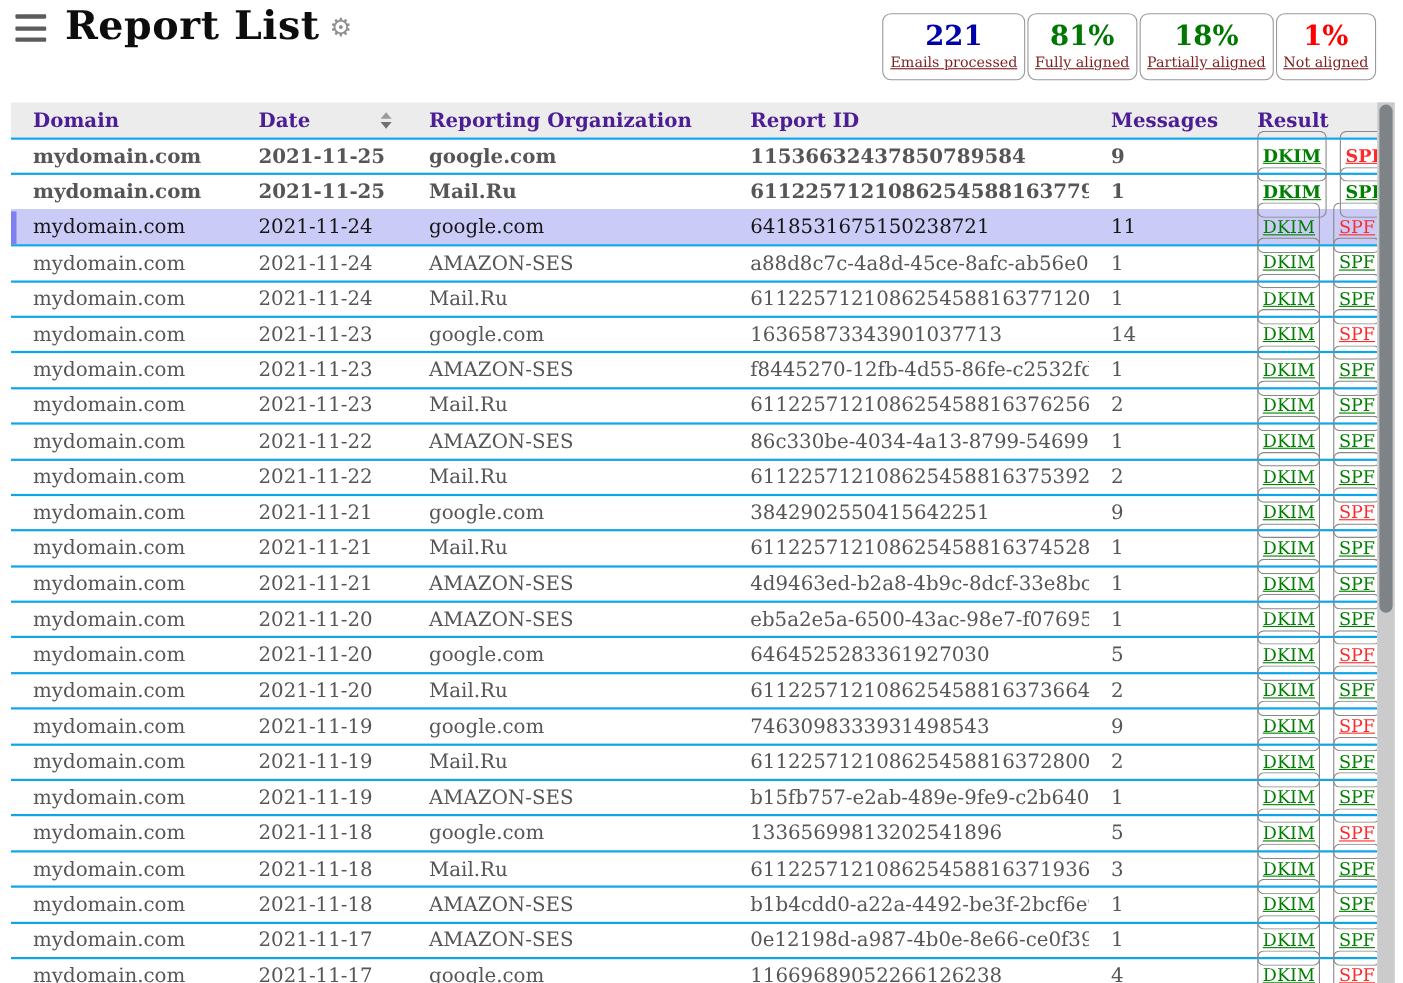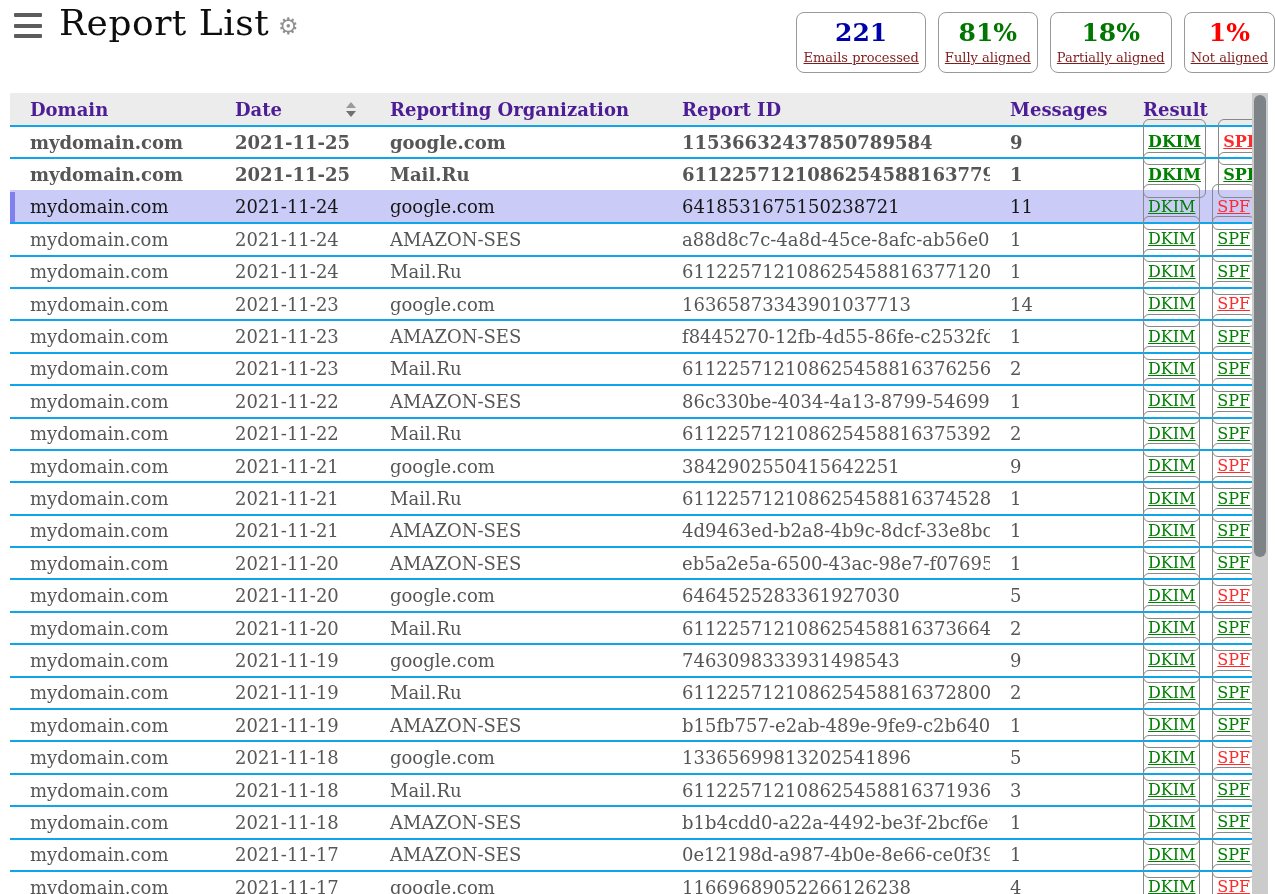--- a/index.html
+++ b/index.html
@@ -5,26 +5,26 @@
   * { box-sizing: border-box; margin: 0; padding: 0; }
   html, body { width: 1275px; height: 894px; overflow: hidden; background: #ffffff; }
   body { font-family: "DejaVu Serif", "Liberation Serif", serif; position: relative; }
 
   
   .hamburger { position: absolute; left: 14px; top: 13px; width: 28px; height: 25px;
                display: flex; flex-direction: column; justify-content: space-between; cursor: pointer; }
   .hamburger span { display: block; height: 4px; background: #5c5c5c; border-radius: 1px; }
 
   .titlebar { position: absolute; left: 59px; top: 2px; display: flex; align-items: center; }
-  .page-title { font-size: 36px; font-weight: normal; color: #0d0d0d; letter-spacing: 0.5px; text-align: center; }
+  .page-title { font-size: 36px; font-weight: bold; color: #0d0d0d; letter-spacing: 0.5px; text-align: center; }
   .gear { font-family: "DejaVu Sans", sans-serif; font-size: 23px; color: #909090;
           margin-left: 9px; margin-top: 6px; cursor: pointer; }
 
   
-  .stats { position: absolute; top: 12px; right: 0; display: flex; gap: 12px; }
+  .stats { position: absolute; top: 12px; right: 24px; display: flex; gap: 2px; }
   .card { border: 1.5px solid #999; border-radius: 8px; background: #fff;
           min-width: 66px; padding: 5px 6px 7px; text-align: center; }
   .stat-value { font-size: 25px; font-weight: bold; line-height: 29px; }
   .stat-label { font-size: 13px; line-height: 15px; color: #7f1d1d; margin-top: 3px; text-decoration: underline; }
 
   
   .table-wrap { position: absolute; left: 10px; top: 93px; width: 1242px; height: 801px;
                 overflow: hidden; font-size: 18px; color: #565656; }
   .thead, .row { display: grid; grid-template-columns: 205px 155px 292px 328px 133px 129px;
                  align-items: center; }

